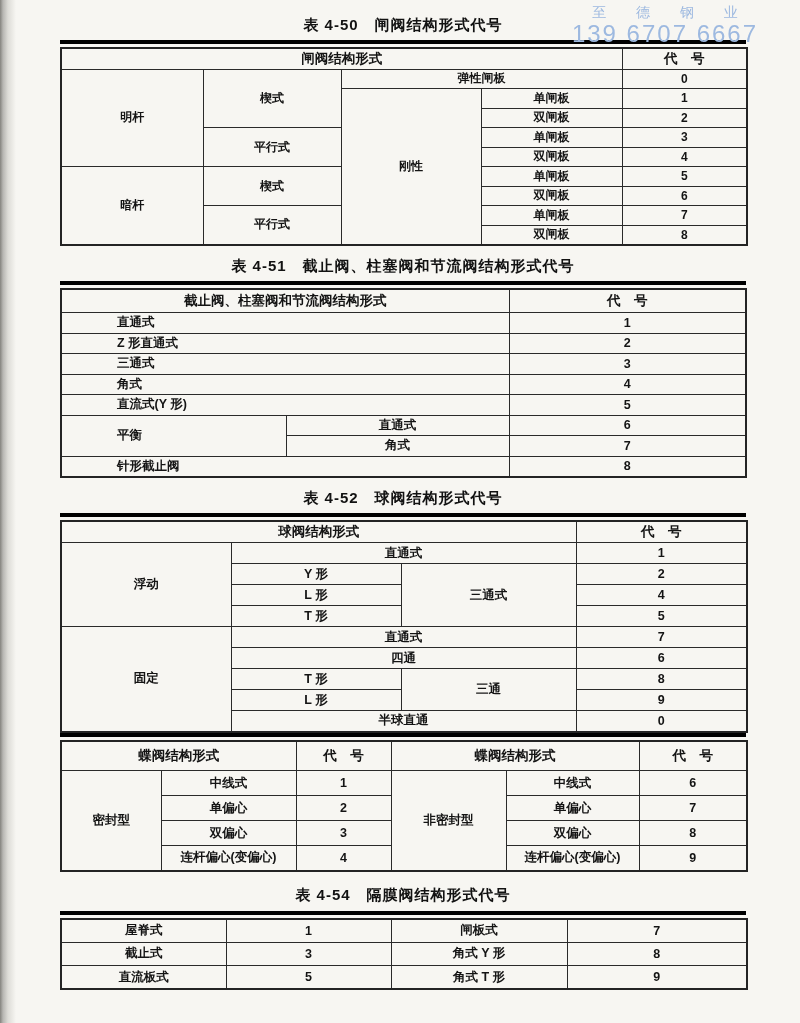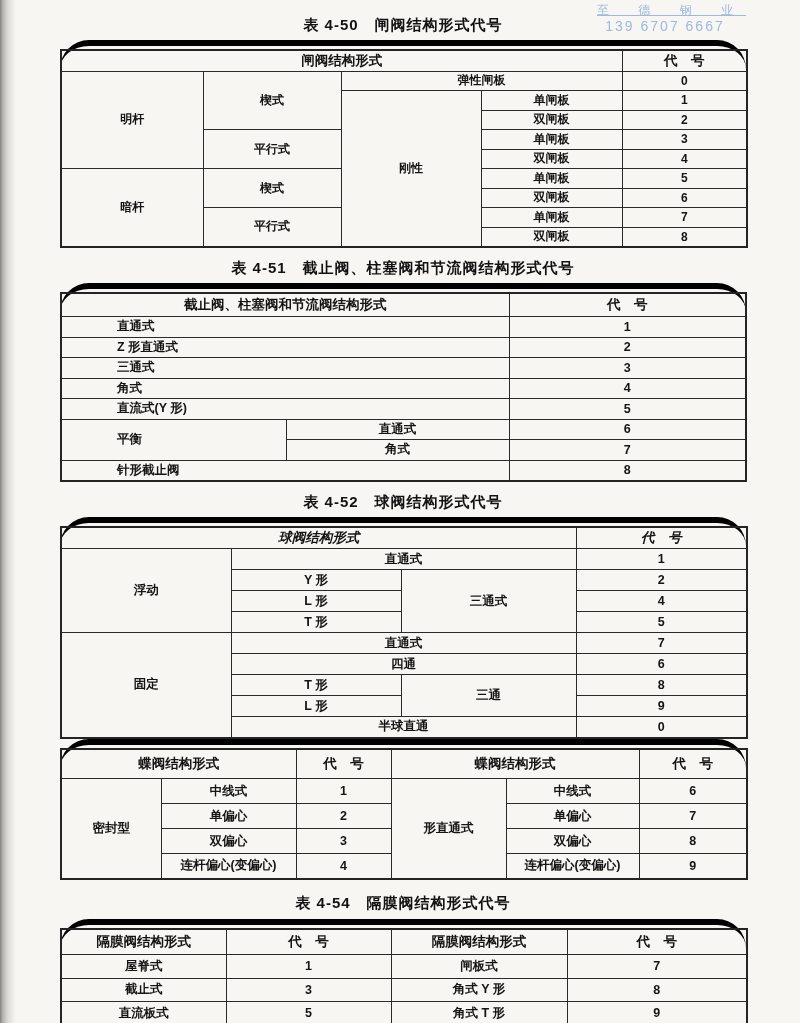--- a/index.html
+++ b/index.html
@@ -15,49 +15,49 @@
   }
   .left-edge {
     position:absolute; left:0; top:0; bottom:0; width:16px;
     background:linear-gradient(90deg,#84837e 0px,#b7b6b2 3px,#dddcd7 8px,rgba(247,246,242,0) 16px);
     z-index:3;
   }
   .watermark {
     position:absolute; top:4px; left:550px; width:230px;
     text-align:center; color:#9db9e0; z-index:2; line-height:1.15;
   }
-  .wm-line1 { font-size:12px; letter-spacing:13px; padding-left:13px;text-decoration:underline; }
-  .wm-line2 { font-size:14px; letter-spacing:2px; }
+  .wm-line1 { font-size:14px; letter-spacing:13px; padding-left:13px; }
+  .wm-line2 { font-size:24px; letter-spacing:2px; }
   .content { position:absolute; left:60px; top:0; width:686px; z-index:1; }
 
   .title {
     text-align:center; font-weight:700; font-size:15px;
     color:#121212; letter-spacing:1px;
   }
   .mt50 { margin:16px 0 5px; }
   .mt51 { margin:11px 0 5px; }
   .mt52 { margin:11px 0 5px; }
   .mt53 { margin:15px 0 6px; }
   .mt54 { margin:14px 0 6px; }
 
-  .tframe { border-top:6px solid #000000; padding-top:3px;border-radius:29px; }
+  .tframe { border-top:4px solid #000000; padding-top:3px; }
   table {
     border-collapse:collapse; width:100%; table-layout:fixed;
     border:2px solid #242424;
   }
   td {
     border:1.3px solid #2a2a2a; text-align:center; vertical-align:middle;
     font-weight:700; font-size:12.5px; color:#141414; padding:0 2px;
     overflow:hidden; white-space:nowrap;
   }
   tr.head td { font-size:13.5px; }
 
   .t50 tr { height:19.5px; }  .t50 tr.head { height:21px; }  .t50 td { font-size:12px; }
   .t51 tr { height:20.5px; }  .t51 tr.head { height:24px; }
-  .t52 tr { height:21px; }    .t52 tr.head { height:22px;font-style:italic; }
+  .t52 tr { height:21px; }    .t52 tr.head { height:22px; }
   .t53 tr { height:25px; }    .t53 tr.head { height:30px;margin-left:6px; }
   .t54 tr { height:23.5px; }  .t54 tr.head { height:26px; }
 
   .lft { text-align:left; padding-left:55px; }
 </style>
 </head>
 <body>
 
 <div class="page">
   <div class="left-edge"></div>
@@ -253,21 +253,21 @@
             <tr class="head">
           <td colspan="2">蝶阀结构形式</td>
           <td>代　号</td>
           <td colspan="2">蝶阀结构形式</td>
           <td>代　号</td>
         </tr>
         <tr>
           <td rowspan="4">密封型</td>
           <td>中线式</td>
           <td>1</td>
-          <td rowspan="4">形直通式</td>
+          <td rowspan="4">非密封型</td>
           <td>中线式</td>
           <td>6</td>
         </tr>
         <tr>
           <td>单偏心</td>
           <td>2</td>
           <td>单偏心</td>
           <td>7</td>
         </tr>
         <tr>
@@ -289,26 +289,20 @@
     <div class="title mt54">表 4-54　隔膜阀结构形式代号</div>
     <div class="tframe">
       <table class="t54">
         <colgroup>
             <col style="width:165px">
             <col style="width:165px">
             <col style="width:176px">
             <col style="width:180px">
           </colgroup>
         <tbody>
-            <tr class="head">
-          <td>隔膜阀结构形式</td>
-          <td>代　号</td>
-          <td>隔膜阀结构形式</td>
-          <td>代　号</td>
-        </tr>
         <tr>
           <td>屋脊式</td>
           <td>1</td>
           <td>闸板式</td>
           <td>7</td>
         </tr>
         <tr>
           <td>截止式</td>
           <td>3</td>
           <td>角式 Y 形</td>

